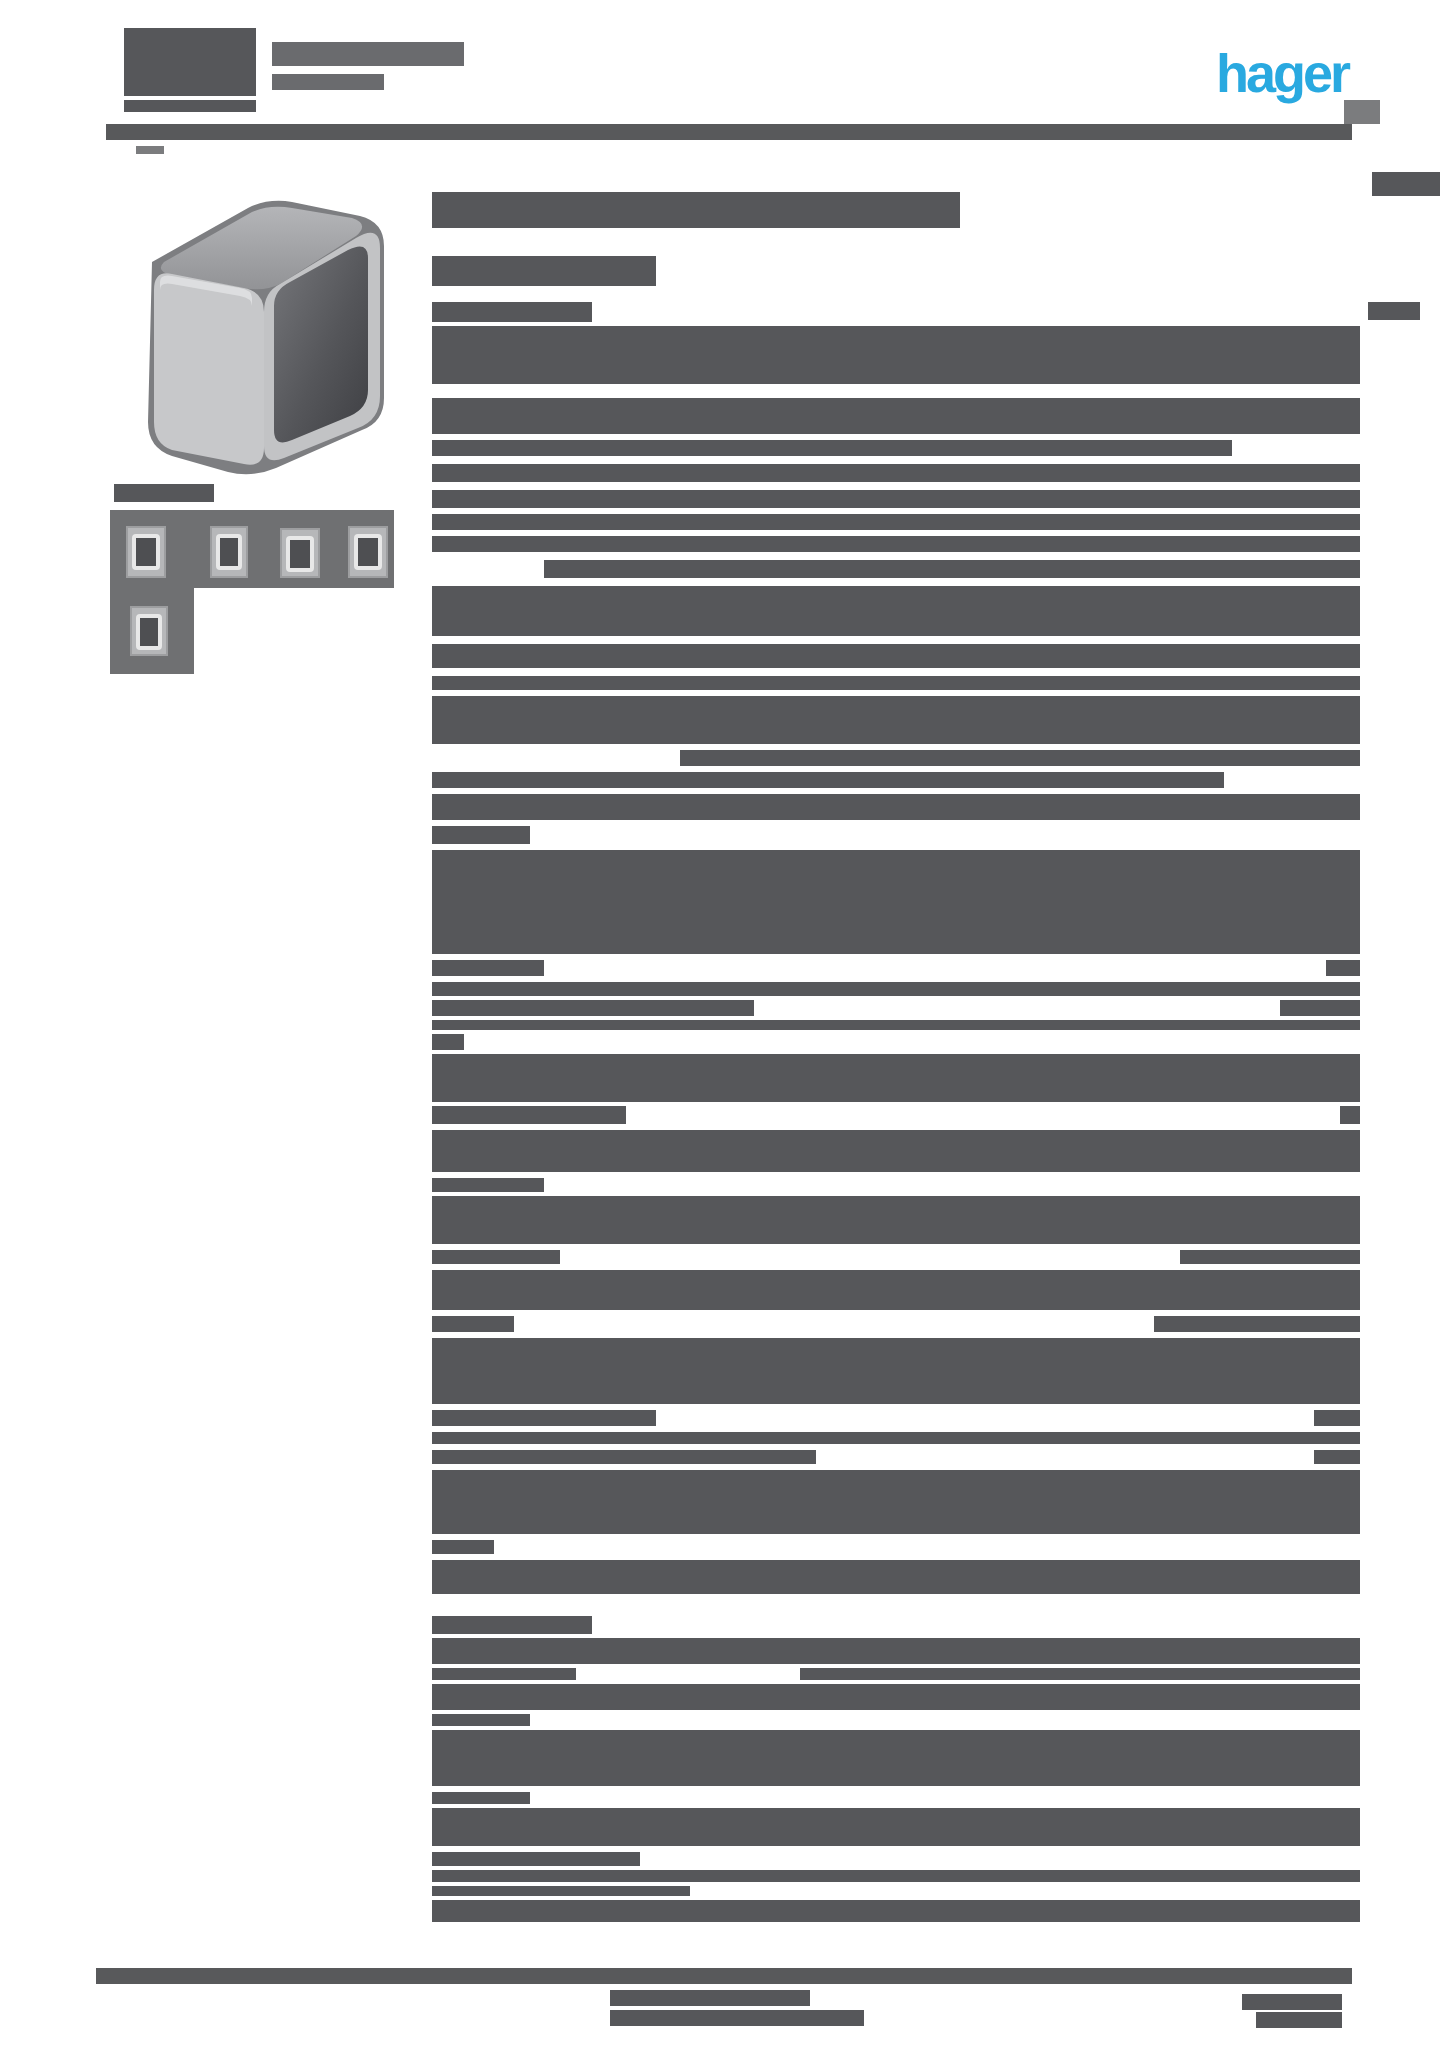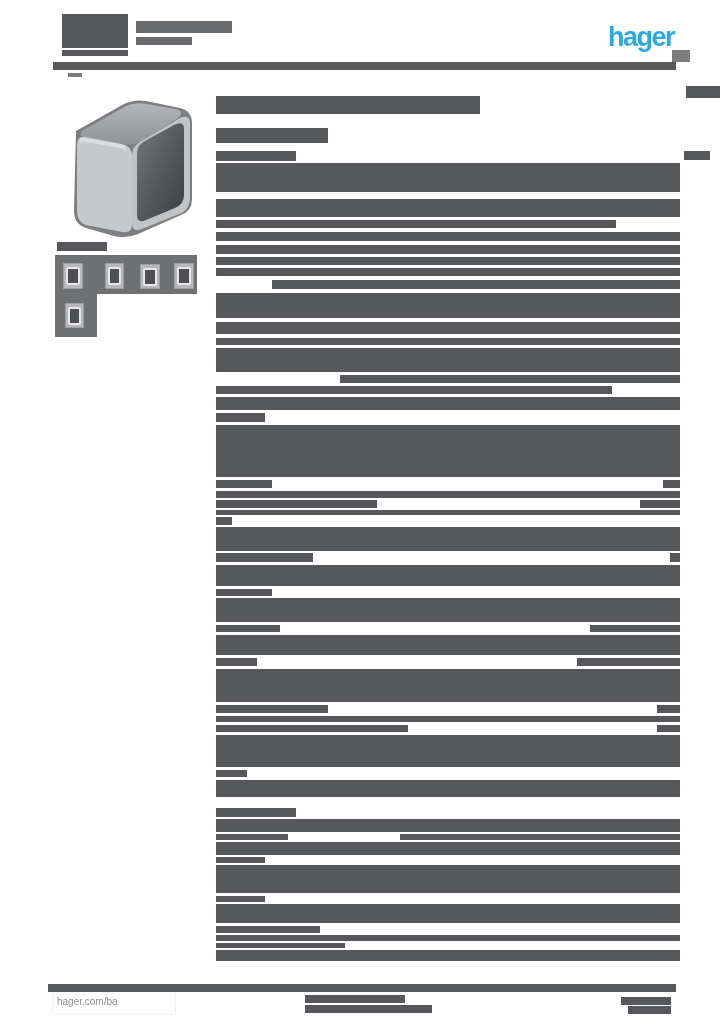--- a/index.html
+++ b/index.html
@@ -50,23 +50,20 @@
       <path d="M30,44 L66,51 Q76,53 76,63 L76,131 Q76,141 66,139 L30,132 Q21,129 21,118 L21,52 Q21,42 30,44 Z" fill="#c7c8ca"></path>
 
       <path d="M84,49 L122,26 Q134,19 134,31 L134,105 Q134,117 123,121 L86,136 Q76,140 76,130 L76,63 Q76,53 84,49 Z" fill="#c2c3c5"></path>
 
       <path d="M89,48 L118,32 Q128,27 128,36 L128,102 Q128,111 119,115 L90,127 Q81,131 81,122 L81,60 Q81,52 89,48 Z" fill="url(#gf)"></path>
 
       <path d="M30,45 L64,51 Q70,52 70,56 L70,60 Q70,56 64,55 L30,49 Q24,48 24,52 L24,48 Q24,44 30,45 Z" fill="#e2e3e5" opacity="0.8"></path>
     </svg>
   </div>
 
-  <div class="footer-box">
-    <a href="#">hager.com/ba</a>
-  </div>
 
   <div id="bars-layer" class="abs">
       <div class="bar" style="left: 62px; top: 14px; width: 66px; height: 34px; background: rgb(86, 87, 90);"></div>
       <div class="bar" style="left: 62px; top: 50px; width: 66px; height: 6px; background: rgb(86, 87, 90);"></div>
       <div class="bar" style="left: 136px; top: 21px; width: 96px; height: 12px; background: rgb(106, 107, 110);"></div>
       <div class="bar" style="left: 136px; top: 37px; width: 56px; height: 8px; background: rgb(106, 107, 110);"></div>
       <div class="bar" style="left: 672px; top: 50px; width: 18px; height: 12px; background: rgb(123, 124, 126);"></div>
       <div class="bar" style="left: 53px; top: 62px; width: 623px; height: 8px; background: rgb(88, 89, 91);"></div>
       <div class="bar" style="left: 68px; top: 73px; width: 14px; height: 4px; background: rgb(123, 124, 126);"></div>
       <div class="bar" style="left: 686px; top: 86px; width: 34px; height: 12px; background: rgb(86, 87, 90);"></div>

